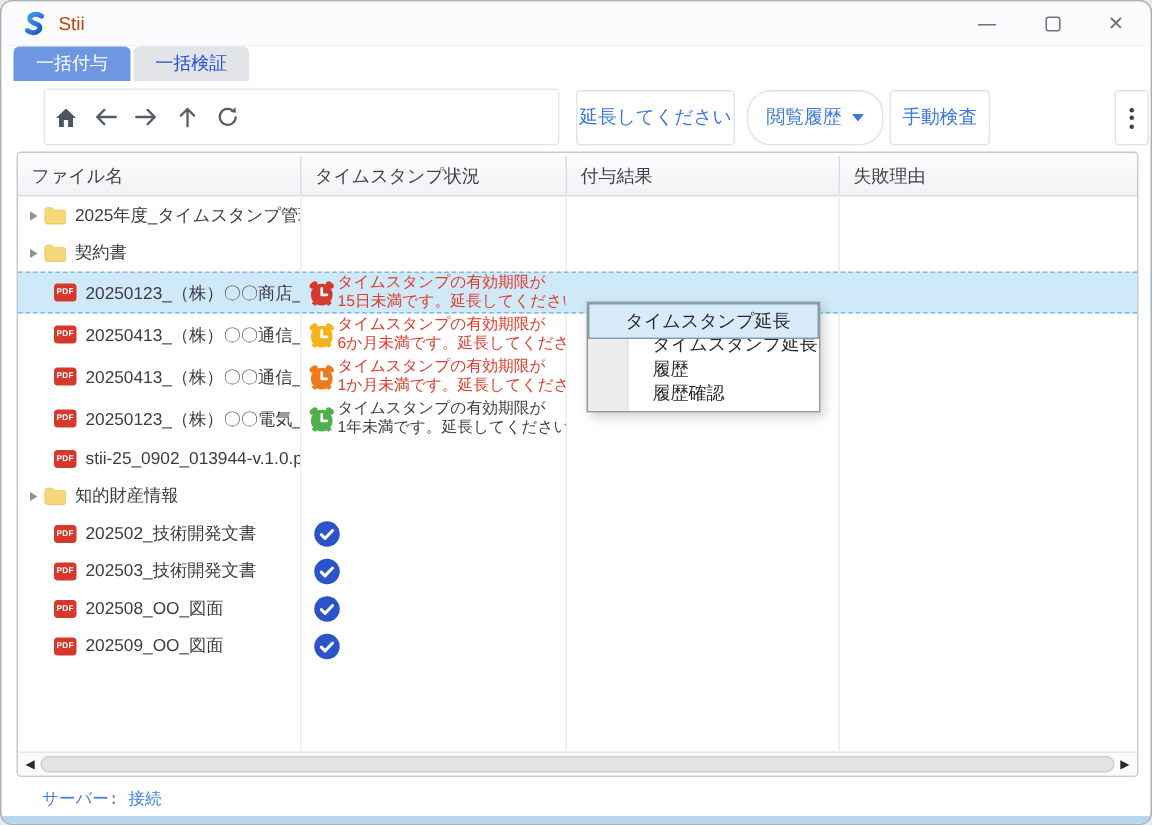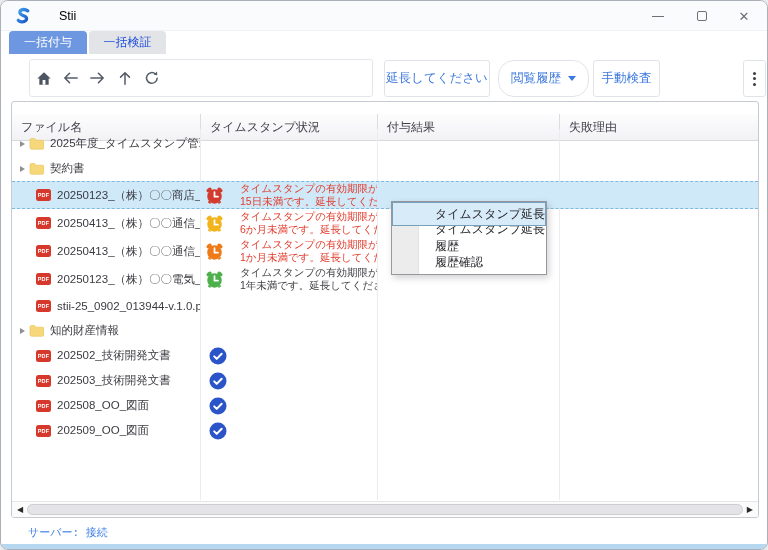--- a/index.html
+++ b/index.html
@@ -4,21 +4,21 @@
 <style>
   html,body{margin:0;padding:0;background:#e9eaec;}
   *{box-sizing:border-box;}
   .win{position:relative;width:768px;height:550px;margin:0 auto;background:#fff;
        border:1px solid #aab0b8;border-radius:8px;overflow:hidden;
        font-family:"Liberation Sans","DejaVu Sans",sans-serif;}
 
   
   .titlebar{position:absolute;top:0;left:0;right:0;height:30px;background:#fafbfd;border-bottom:1px solid #f1f2f5;}
   .logo{position:absolute;left:13px;top:6px;width:18px;height:18px;}
-  .wtitle{position:absolute;left:38px;top:8px;font-size:12.5px;color:#000000;margin-left:20px;}
+  .wtitle{position:absolute;left:38px;top:8px;font-size:12.5px;color:#c2410c;}
   .ctl{position:absolute;top:5px;width:26px;height:20px;display:flex;align-items:center;justify-content:center;color:#6d7077;cursor:default;}
   .ctl-min{right:96px}.ctl-max{right:52px}.ctl-close{right:10px;font-size:13px;}
   .g-min{width:12px;height:0;border-top:1.6px solid #6d7077;}
   .g-max{width:10px;height:10px;border:1.4px solid #6d7077;border-radius:2px;}
 
   
   .tabbar{position:absolute;top:30px;left:0;right:0;height:23px;background:#fff;padding-left:36px;}
   .tab{position:absolute;top:0;height:23px;border-radius:4px 4px 0 0;font-size:12px;
        display:flex;align-items:center;justify-content:center;cursor:default;}
   .tab-active{left:8px;width:78px;background:#6d97e0;color:#fff;}
@@ -33,57 +33,57 @@
   .tbtn-folder{left:383px;width:106px;}
   .tbtn-history{left:497px;width:91px;border-radius:16px;}
   .tbtn-manual{left:592px;width:67px;}
   .caret{width:0;height:0;border-left:4.5px solid transparent;border-right:4.5px solid transparent;border-top:5.5px solid #3c78dd;}
   .morebox{position:absolute;left:742px;top:59px;width:23px;height:37px;border:1px solid #e0e4ea;border-radius:3px;
            display:flex;flex-direction:column;align-items:center;justify-content:center;gap:2.5px;}
   .dot{width:3px;height:3px;border-radius:50%;background:#3f3f45;}
 
   
   .panel{position:absolute;left:10px;top:100px;width:748px;height:417px;border:1px solid #c7cad0;border-radius:3px;background:#fff;overflow:hidden;}
-  .thead{position:absolute;top:12px;left:0;right:0;height:27px;background:linear-gradient(#fdfdfe,#f2f2f5);border-bottom:1px solid #d8d9de;}
+  .thead{position:absolute;top:2px;left:0;right:0;height:27px;background:linear-gradient(#fdfdfe,#f2f2f5);border-bottom:1px solid #d8d9de;}
   .th{position:absolute;top:0;height:26px;display:flex;align-items:center;padding-left:9px;font-size:12px;color:#3f3f49;}
   .th1{left:0;width:188px;}.th2{left:188px;width:177px;border-left:1px solid #dcdde2;}
   .th3{left:365px;width:182px;border-left:1px solid #dcdde2;}.th4{left:547px;width:199px;border-left:1px solid #dcdde2;}
   .colline{position:absolute;top:27px;bottom:17px;width:1px;background:#ebecf0;}
   .cl1{left:188px}.cl2{left:365px}.cl3{left:547px}
 
   .tbody{position:absolute;top:29px;left:0;right:0;}
   .row{position:relative;height:25px;}
   .row.tall{height:28px;}
   .row.sel{background:#cfe9f9;border-top:1px dashed #7fb9dd;border-bottom:1px dashed #7fb9dd;}
   .c-name{position:absolute;left:0;top:0;bottom:0;width:188px;display:flex;align-items:center;overflow:hidden;}
   .c-status{position:absolute;left:188px;top:0;bottom:0;width:177px;display:flex;align-items:center;overflow:hidden;}
   .tri{margin-left:8px;width:0;height:0;border-left:5px solid #8f8f96;border-top:3.5px solid transparent;border-bottom:3.5px solid transparent;}
   .fico{margin-left:4px;display:flex;}
   .pdfb{margin-left:24px;min-width:15px;height:12px;background:#d6382c;border-radius:2.5px;color:#fff;
         font-size:5.5px;font-weight:bold;display:inline-flex;align-items:center;justify-content:center;letter-spacing:.2px;}
   .rlabel{margin-left:6px;font-size:11.5px;color:#3b3b41;white-space:nowrap;}
   .clock{margin-left:5px;display:flex;}
-  .slines{margin-left:16px;}
+  .slines{margin-left:1px;}
   .sline{font-size:10.5px;line-height:13px;white-space:nowrap;}
   .urgent{color:#e13b2c;}
   .normal{color:#3f3f45;}
   .check{margin-left:9px;display:flex;}
 
   
   .hscroll{position:absolute;left:0;right:0;bottom:0;height:16px;background:#fbfbfc;border-top:1px solid #e6e6ea;}
   .harrow{position:absolute;top:3px;font-size:8px;color:#2a2a2a;line-height:10px;}
   .ha-l{left:5px}.ha-r{right:5px}
   .hthumb{position:absolute;left:15px;right:15px;top:2px;height:11px;background:#e4e4e7;border:1px solid #cdcdd2;border-radius:6px;}
 
   
   .menu{position:absolute;left:390px;top:200px;width:156px;background:#fff;border:1px solid #97979d;
         box-shadow:2px 3px 7px rgba(0,0,0,.18);z-index:10;}
   .gutter{position:absolute;left:0;top:0;bottom:0;width:27px;background:#ececed;border-right:1px solid #e2e2e4;}
   .mitem{position:relative;height:24px;display:flex;align-items:center;padding-left:43px;font-size:12px;color:#26262b;z-index:1;cursor:default;}
-  .mitem.hl{background:#d8ebf9;border:1px solid #78a0bd;padding-left:42px;z-index:2;}
+  .mitem.hl{background:#d8ebf9;border:1px solid #78a0bd;padding-left:24px;z-index:2;}
 
   
   .statusbar{position:absolute;left:27px;top:524px;font-size:11px;color:#3f7ee8;font-family:Liberation Mono, monospace;}
   .bottomstrip{position:absolute;left:0;right:0;bottom:0;height:5px;background:#b5d7f0;}
 </style>
 </head>
 <body>
 
 <div class="win">
 

